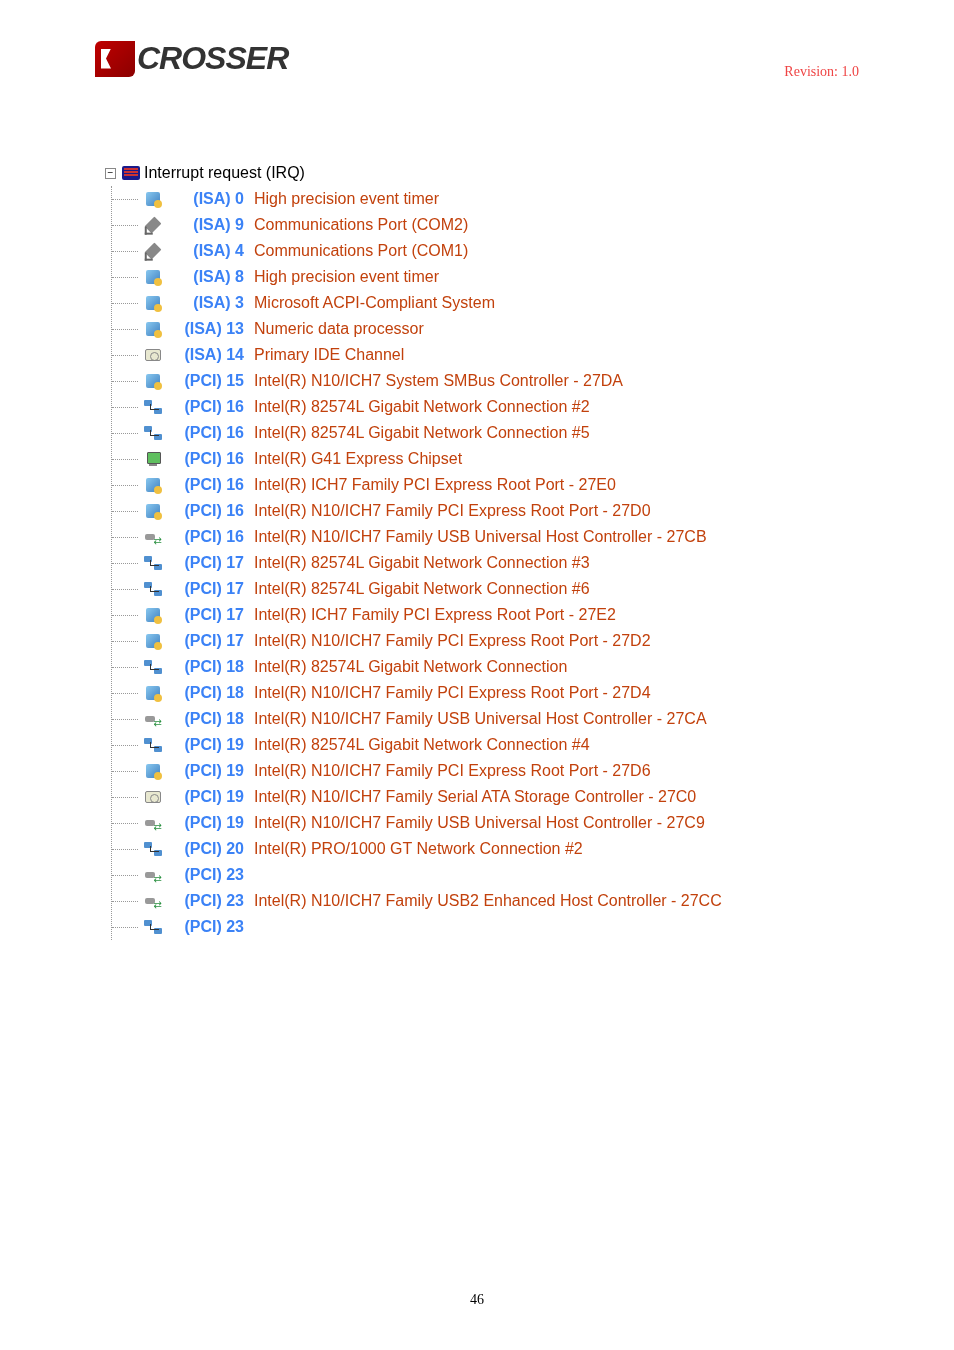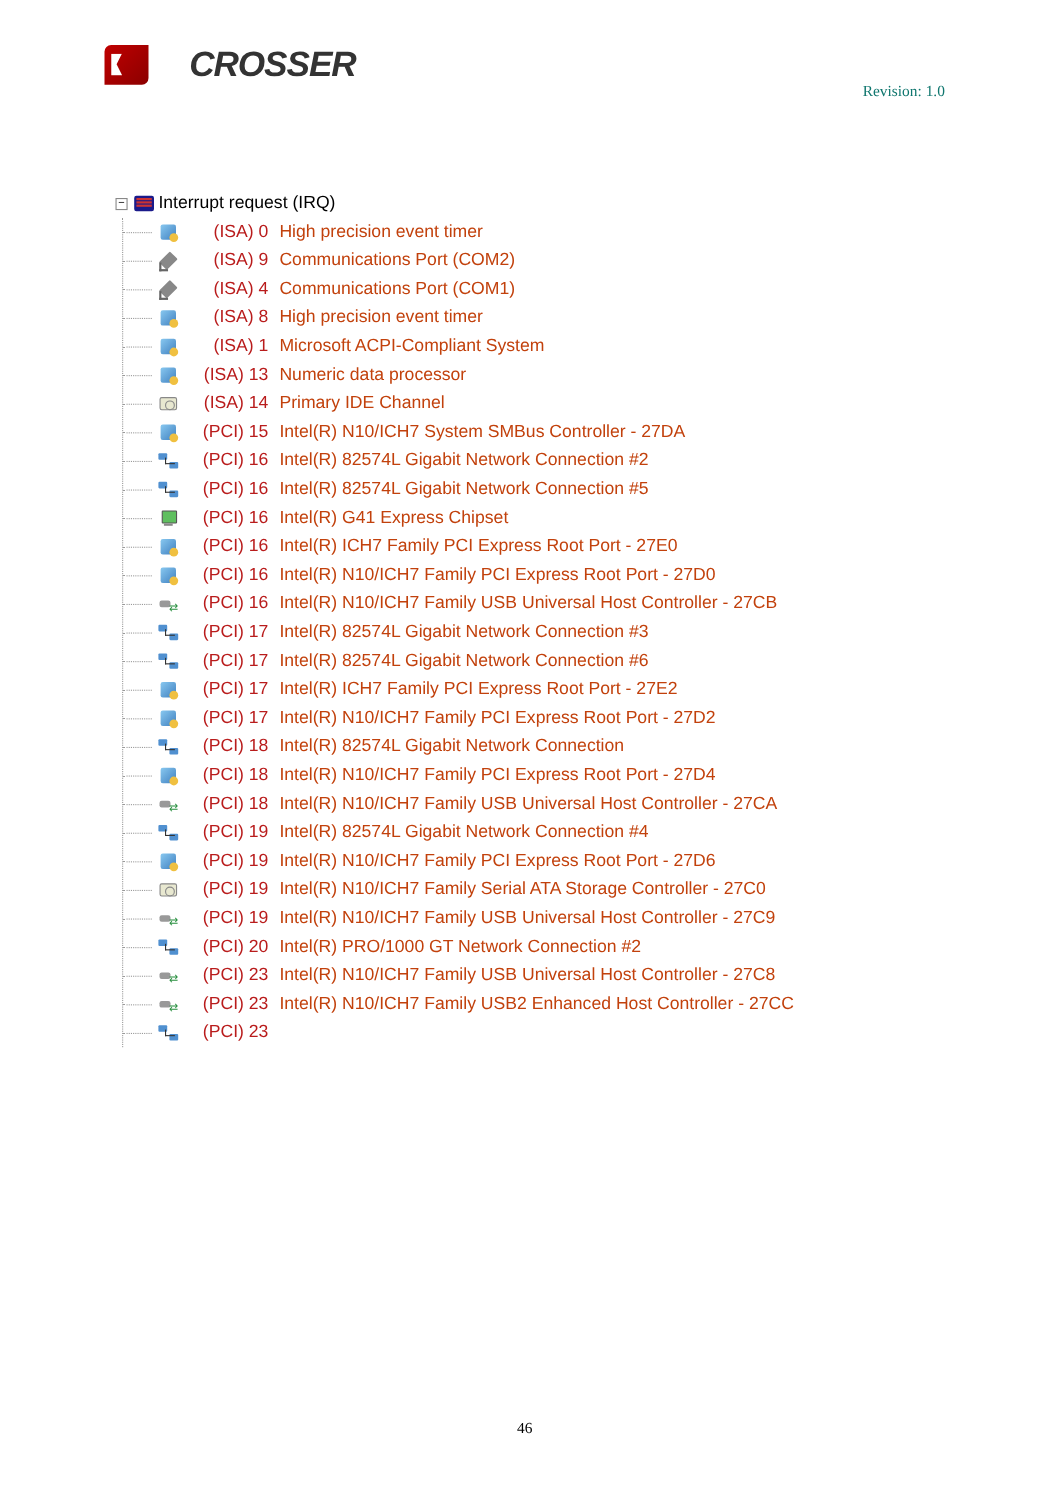--- a/index.html
+++ b/index.html
@@ -16,21 +16,20 @@
     }
     .header {
       display: flex;
       justify-content: space-between;
       align-items: flex-start;
       padding: 40px 95px 0 95px;
     }
     .logo {
       display: flex;
       align-items: center;
-      gap: 35px;
     }
     .logo-icon {
       width: 40px;
       height: 36px;
       background: linear-gradient(135deg, #c00000 0%, #8b0000 100%);
       border-radius: 6px 0 6px 0;
       position: relative;
       margin-right: 2px;
     }
     .logo-icon::before {
@@ -46,22 +45,22 @@
     .logo-text {
       font-family: Arial, sans-serif;
       font-weight: bold;
       font-style: italic;
       font-size: 32px;
       color: #333333;
       letter-spacing: -1px;
     }
     .revision {
       font-size: 14px;
-      color: #0f766e;
-      margin-top: 36px;
+      color: #ef4444;
+      margin-top: 24px;
     }
     .tree-container {
       margin: 80px 0 0 105px;
       font-family: Tahoma, Arial, sans-serif;
       font-size: 16px;
       line-height: 26px;
     }
     .tree-root {
       display: flex;
       align-items: center;
@@ -255,21 +254,22 @@
       top: -2px;
       right: -1px;
       font-size: 10px;
       color: #2a9040;
     }
     .irq-col {
       display: inline-block;
       width: 76px;
       text-align: right;
       margin-right: 10px;
-      color: #b91c1c;
+      color: #3b82f6;
+      font-weight: bold;
     }
     .desc {
       color: #c2410c;
     }
     .page-number {
       position: absolute;
       bottom: 42px;
       left: 0;
       right: 0;
       text-align: center;
@@ -320,21 +320,21 @@
         <span class="item-icon">
           <span class="icon-chip"></span>
         </span>
         <span class="irq-col">(ISA) 8</span>
         <span class="desc">High precision event timer</span>
       </div>
       <div class="tree-item">
         <span class="item-icon">
           <span class="icon-chip"></span>
         </span>
-        <span class="irq-col">(ISA) 1</span>
+        <span class="irq-col">(ISA) 3</span>
         <span class="desc">Microsoft ACPI-Compliant System</span>
       </div>
       <div class="tree-item">
         <span class="item-icon">
           <span class="icon-chip"></span>
         </span>
         <span class="irq-col">(ISA) 13</span>
         <span class="desc">Numeric data processor</span>
       </div>
       <div class="tree-item">
@@ -475,21 +475,20 @@
           <span class="icon-network"></span>
         </span>
         <span class="irq-col">(PCI) 20</span>
         <span class="desc">Intel(R) PRO/1000 GT Network Connection #2</span>
       </div>
       <div class="tree-item">
         <span class="item-icon">
           <span class="icon-usb"></span>
         </span>
         <span class="irq-col">(PCI) 23</span>
-        <span class="desc">Intel(R) N10/ICH7 Family USB Universal Host Controller - 27C8</span>
       </div>
       <div class="tree-item">
         <span class="item-icon">
           <span class="icon-usb"></span>
         </span>
         <span class="irq-col">(PCI) 23</span>
         <span class="desc">Intel(R) N10/ICH7 Family USB2 Enhanced Host Controller - 27CC</span>
       </div>
       <div class="tree-item">
         <span class="item-icon">

